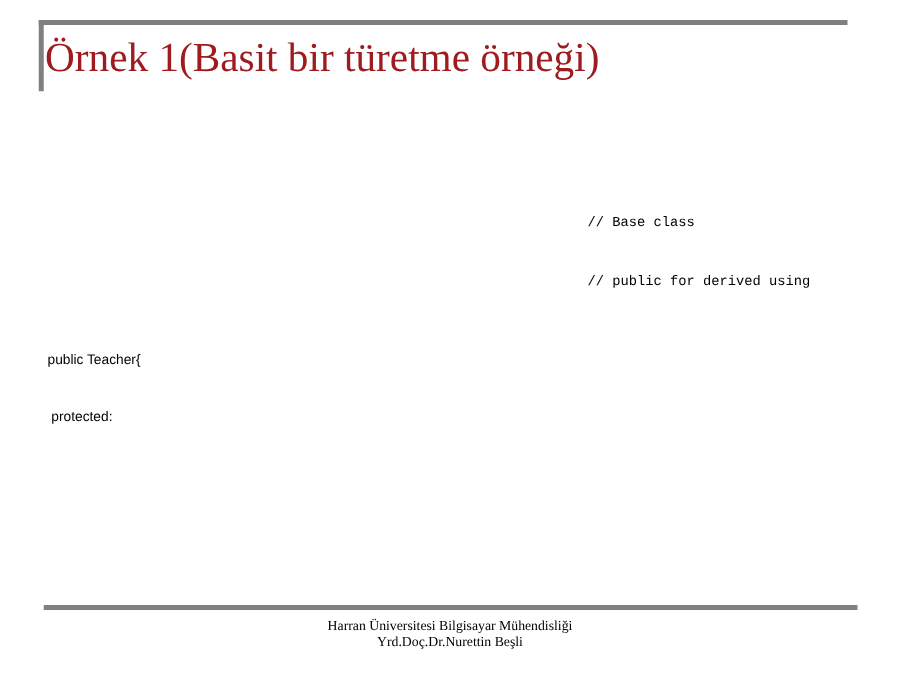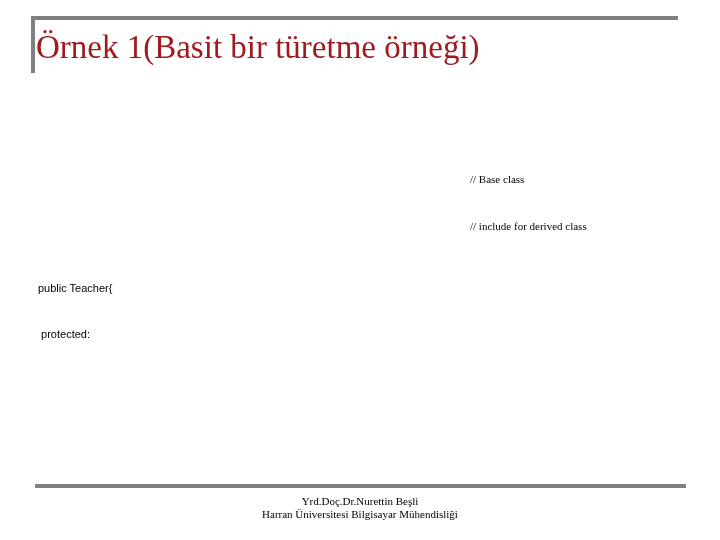--- a/index.html
+++ b/index.html
@@ -85,21 +85,21 @@
     line-height: 15.5px;
   }
   .code-line.blank { height: 15.5px; }
 
   
   .comment-col {
     position: absolute;
     left: 470px;
     top: 141px;
     color: #000000;
-    font-family: Liberation Serif, serif;
+    font-family: Liberation Mono, monospace;
     font-size: 11px;
     line-height: 15.5px;
     font-stretch: condensed;
     white-space: pre;
   }
   .comment-line { white-space: pre; }
 
   
   .footer {
     position: absolute;
@@ -148,23 +148,23 @@
 
     
     
 
     
 
   </div>
 
   <div class="comment-col">
     <div class="comment-line">// Base class</div>
-    <div class="comment-line">// include for derived class</div>
+    <div class="comment-line">// public for derived using</div>
   </div>
 
   <div class="rule-bottom"></div>
 
   <div class="footer">
+    <div class="footer-line">Harran Üniversitesi Bilgisayar Mühendisliği</div>
     <div class="footer-line">Yrd.Doç.Dr.Nurettin Beşli</div>
-    <div class="footer-line">Harran Üniversitesi Bilgisayar Mühendisliği</div>
   </div>
 
 </div>
 
 </body></html>

